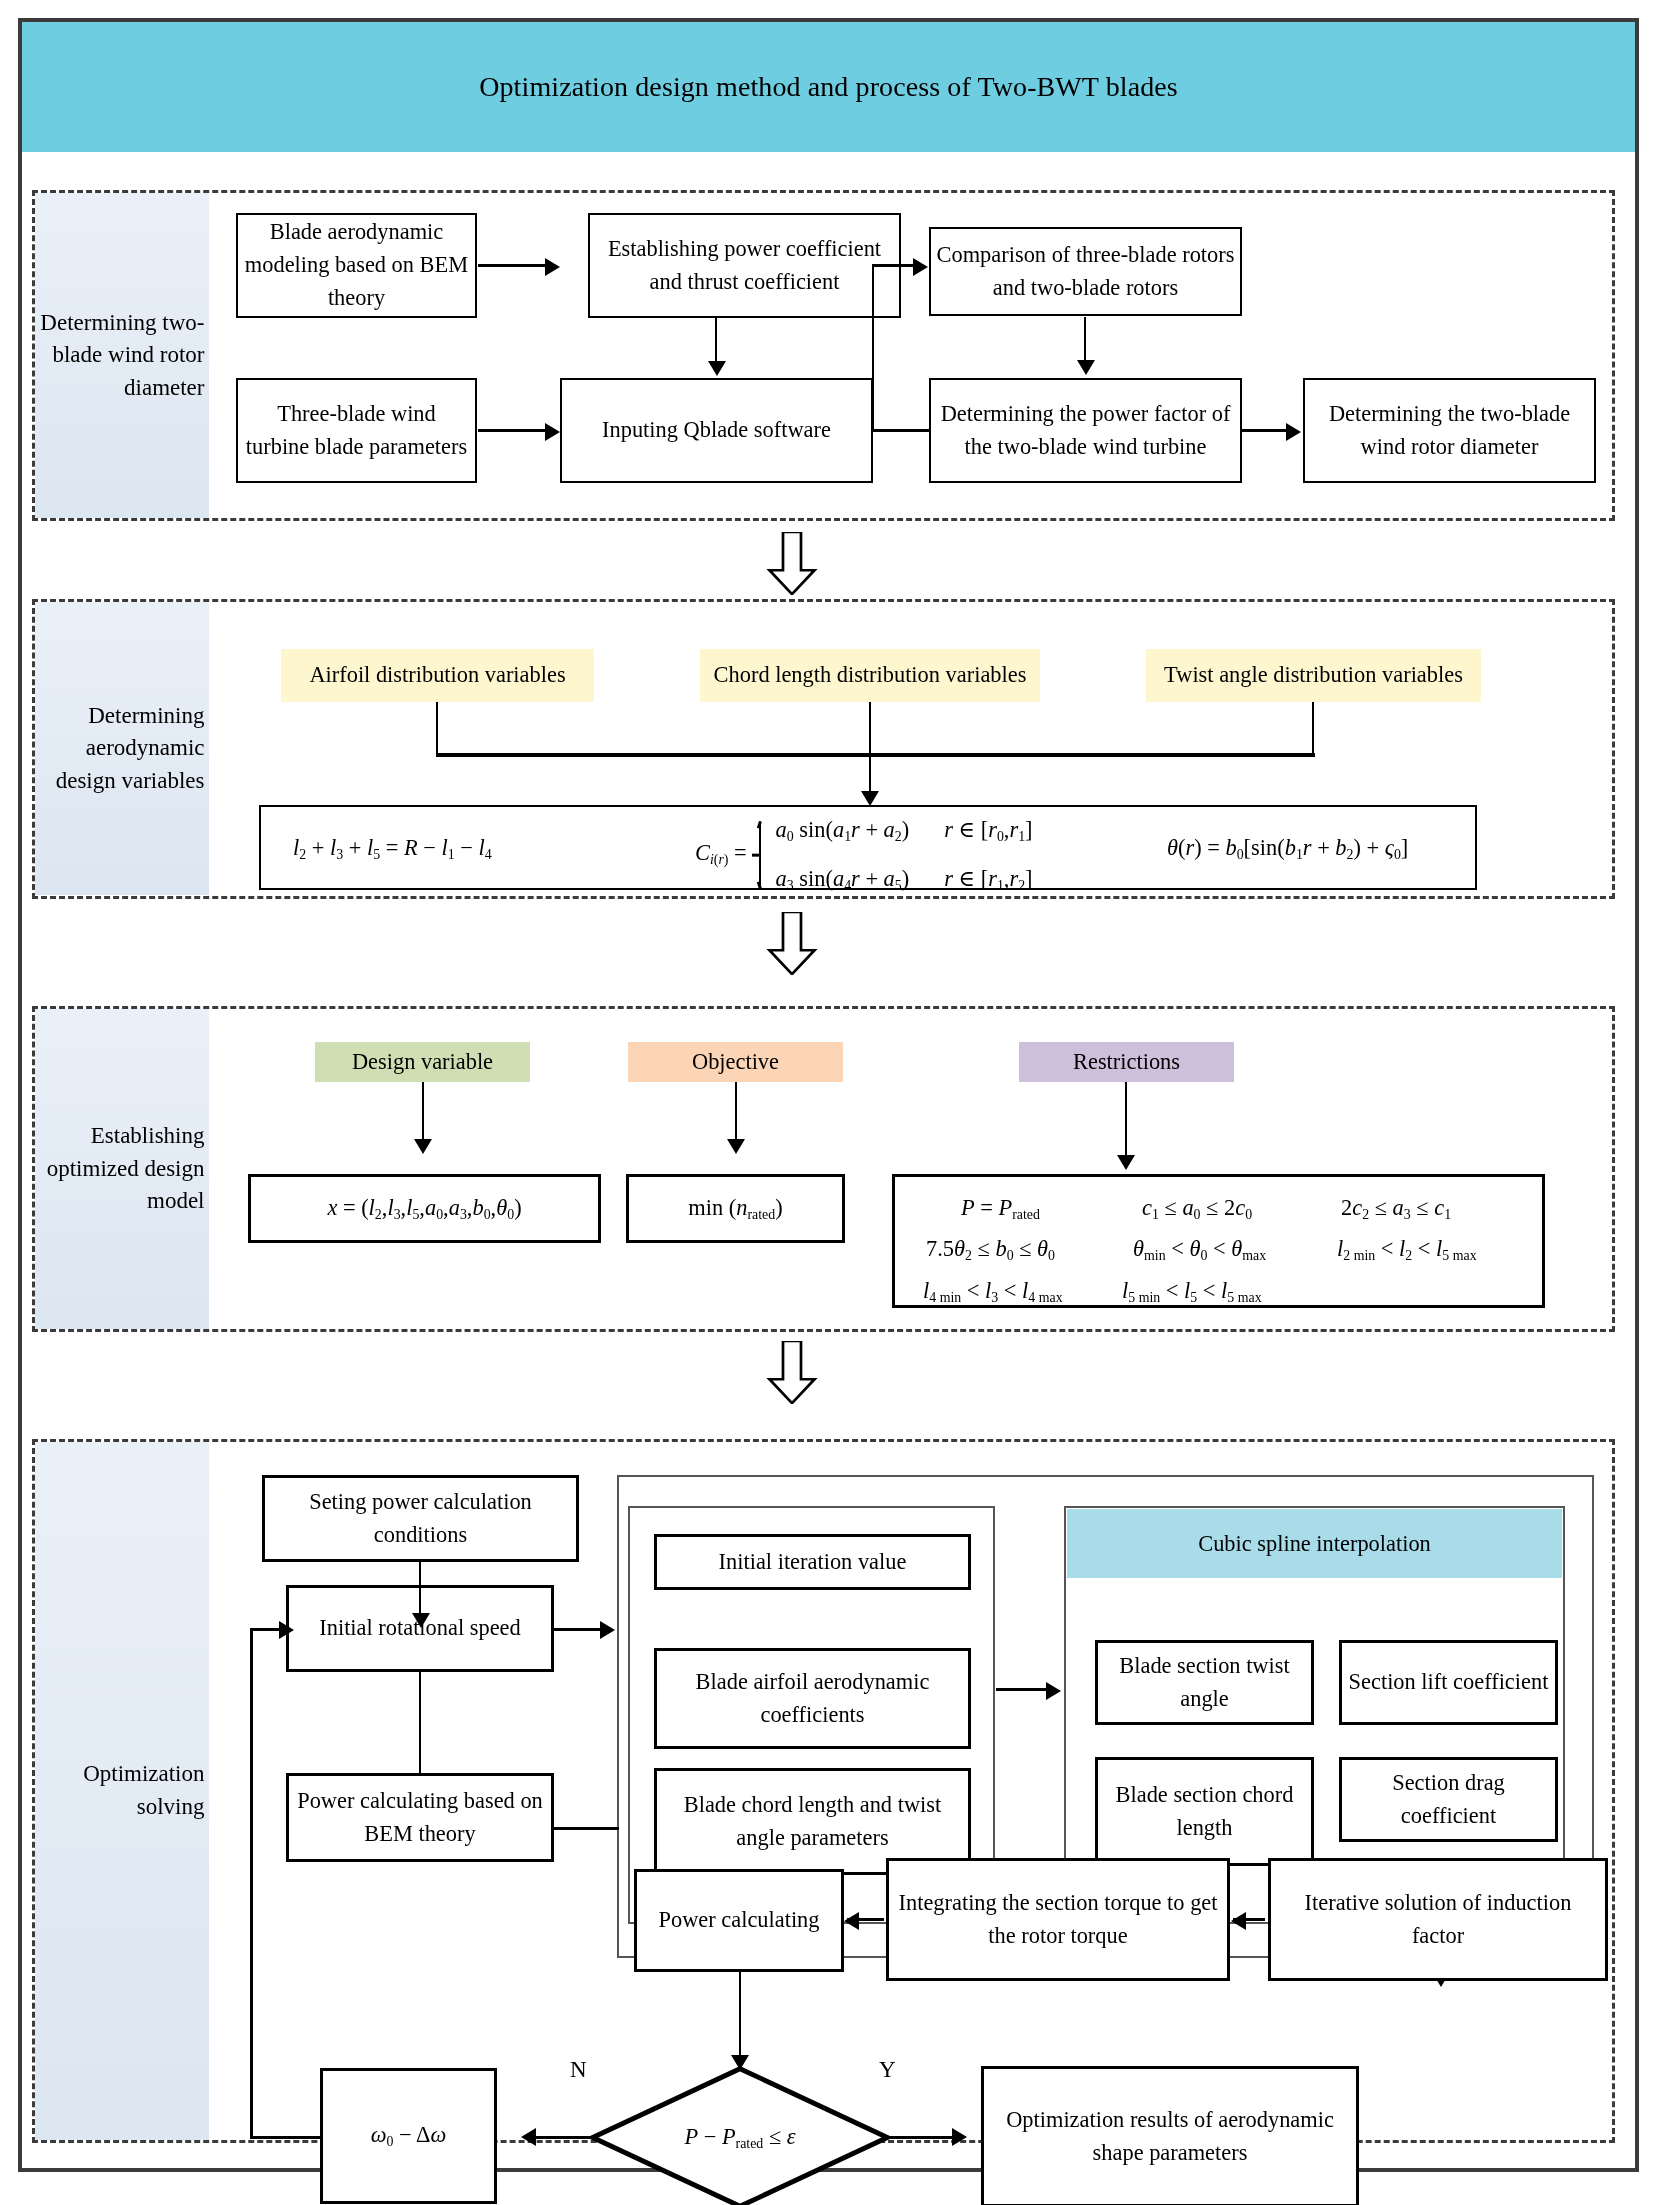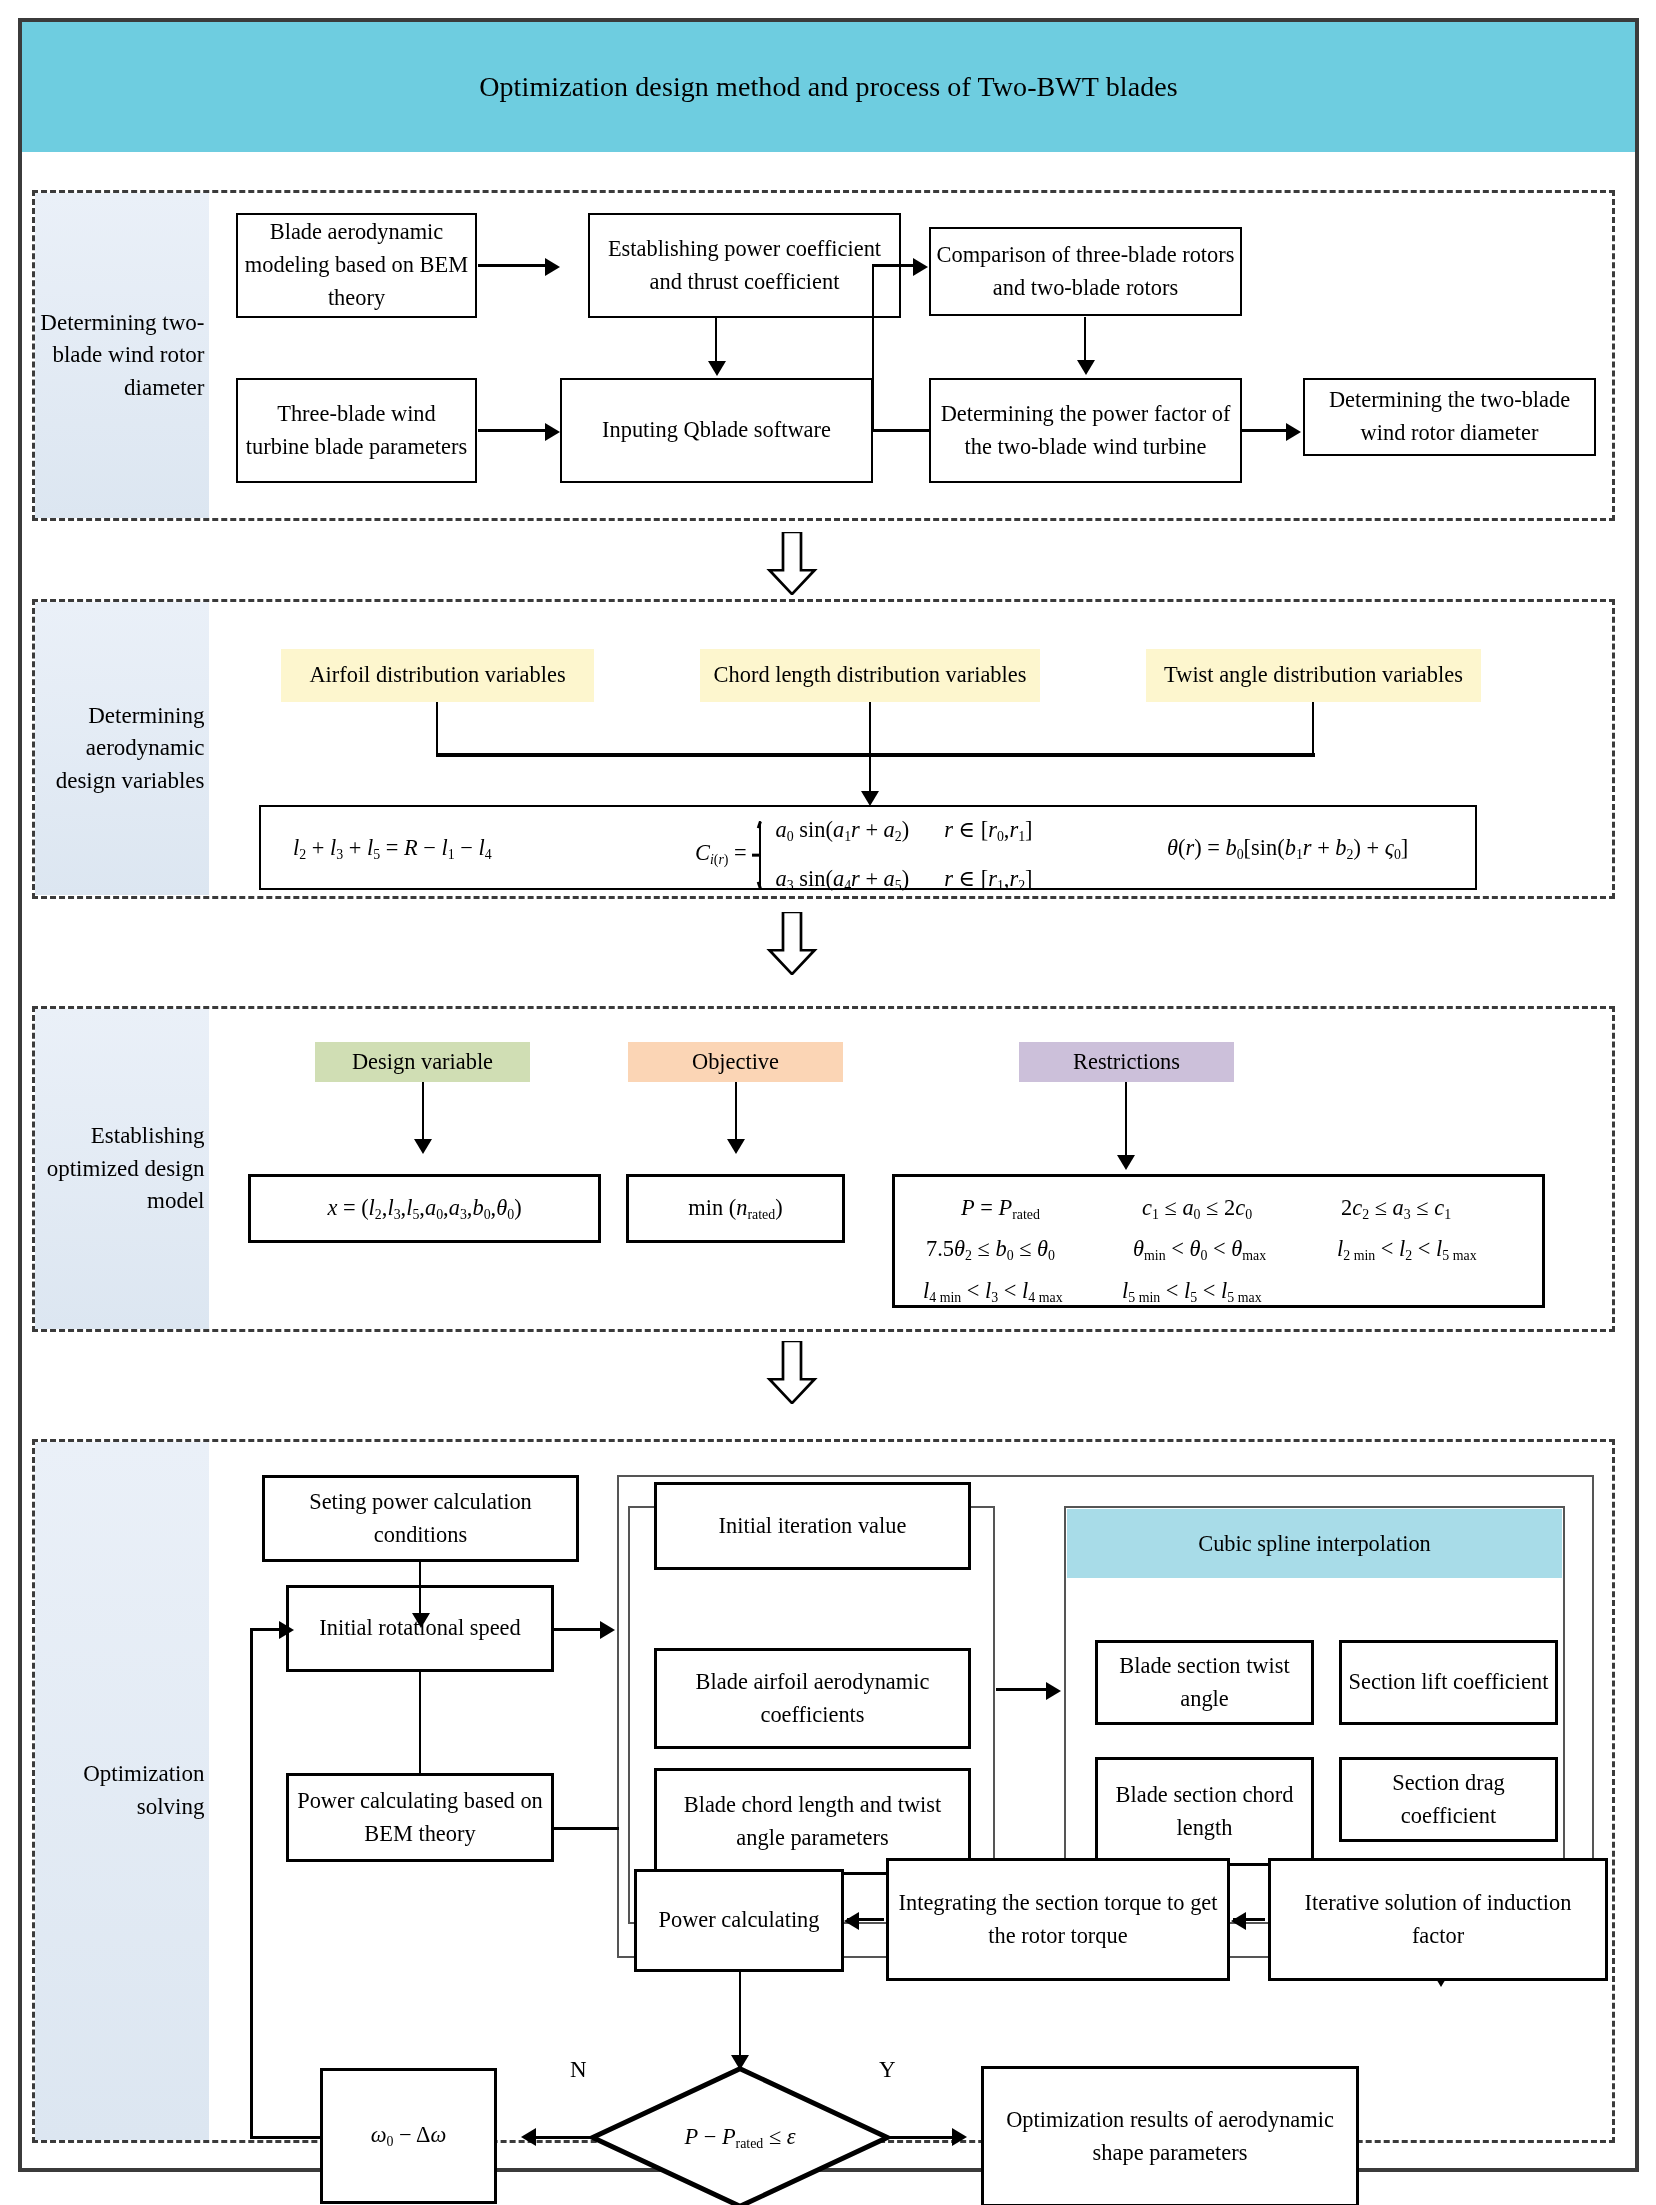--- a/index.html
+++ b/index.html
@@ -201,21 +201,21 @@
   </div>
 
   <div class="box" style="left:560px;top:378px;width:313px;height:105px;">
     <span>Inputing Qblade software</span>
   </div>
 
   <div class="box" style="left:929px;top:378px;width:313px;height:105px;">
     <span>Determining the power factor of the two-blade wind turbine</span>
   </div>
 
-  <div class="box" style="left:1303px;top:378px;width:293px;height:78px;">
+  <div class="box" style="left:1303px;top:378px;width:293px;height:105px;">
     <span>Determining the two-blade wind rotor diameter</span>
   </div>
 
   <div class="ln h" style="left:478px;top:264px;width:69px;"></div>
   <div class="arrowhead ah-right" style="left:545px;top:258px;"></div>
 
   <div class="ln v" style="left:715px;top:318px;width:2.2px;height:45px;"></div>
   <div class="arrowhead ah-down" style="left:708px;top:361px;"></div>
 
   <div class="ln v" style="left:872px;top:264px;width:2.2px;height:167px;"></div>
@@ -378,21 +378,21 @@
 
   <div class="ln v thin" style="left:419px;top:1562px;height:54px;"></div>
   <div class="arrowhead ah-down" style="left:412px;top:1613px;"></div>
 
   <div class="ln v thin" style="left:419px;top:1672px;height:101px;"></div>
 
   <div class="group" style="left:617px;top:1475px;width:977px;height:483px;"></div>
 
   <div class="group" style="left:628px;top:1506px;width:367px;height:418px;"></div>
 
-  <div class="box thick" style="left:654px;top:1482px;width:317px;height:88px;justify-content:center;">
+  <div class="box thick" style="left:654px;top:1534px;width:317px;height:56px;justify-content:center;">
     <span>Initial iteration value</span>
   </div>
 
   <div class="box thick" style="left:654px;top:1648px;width:317px;height:101px;">
     <span>Blade airfoil aerodynamic coefficients</span>
   </div>
 
   <div class="box thick" style="left:654px;top:1768px;width:317px;height:107px;">
     <span>Blade chord length and twist angle parameters</span>
   </div>

